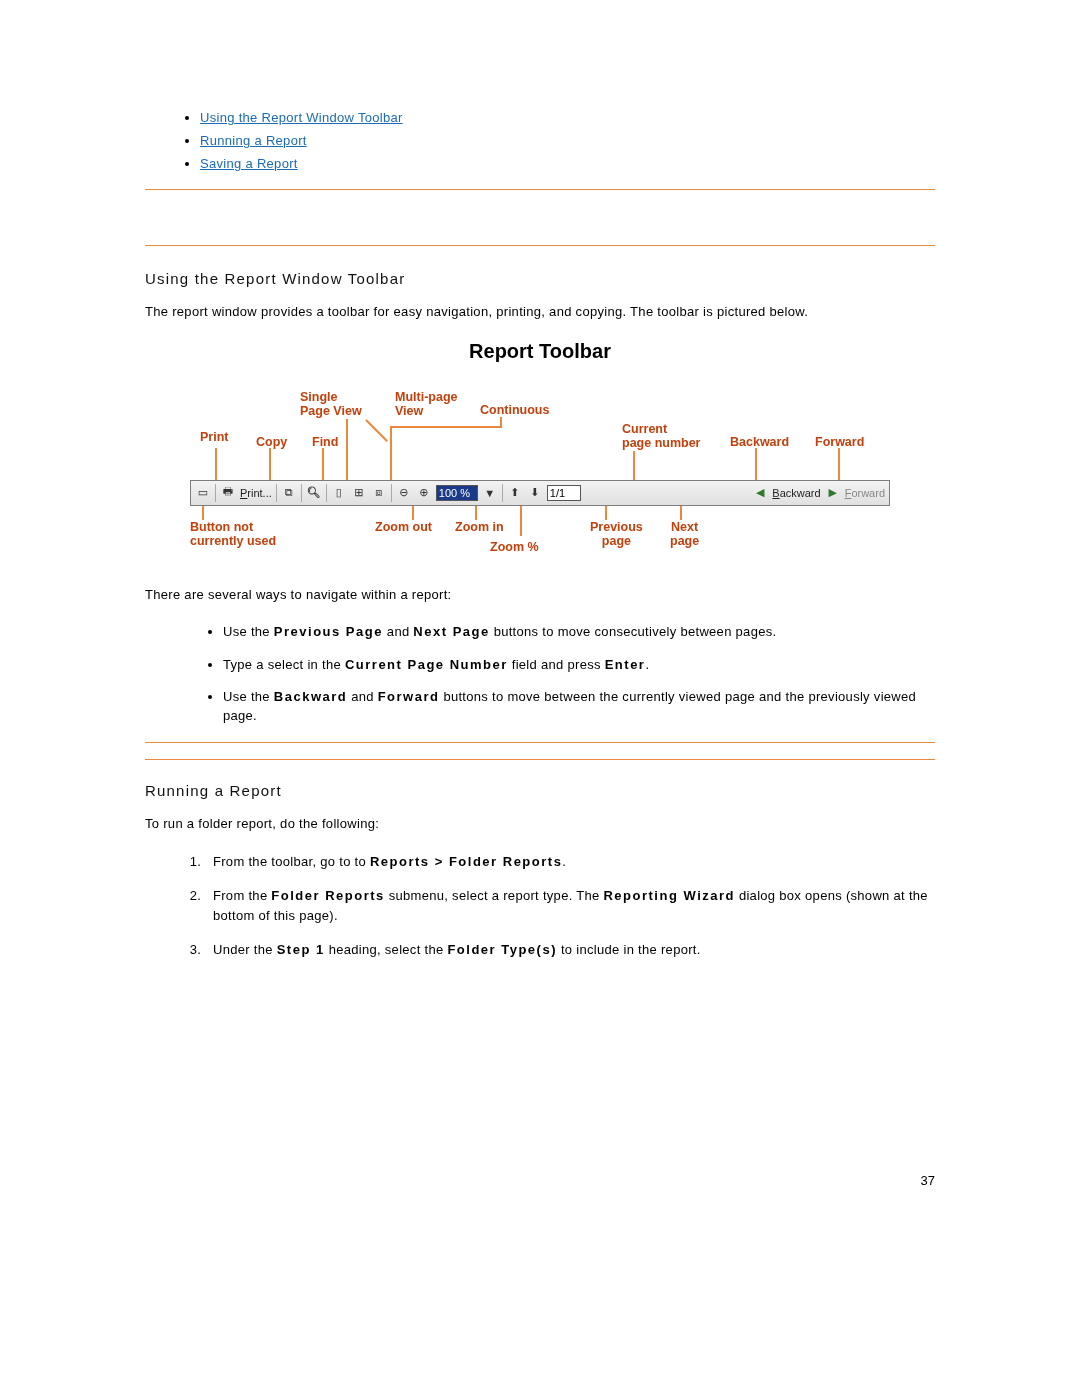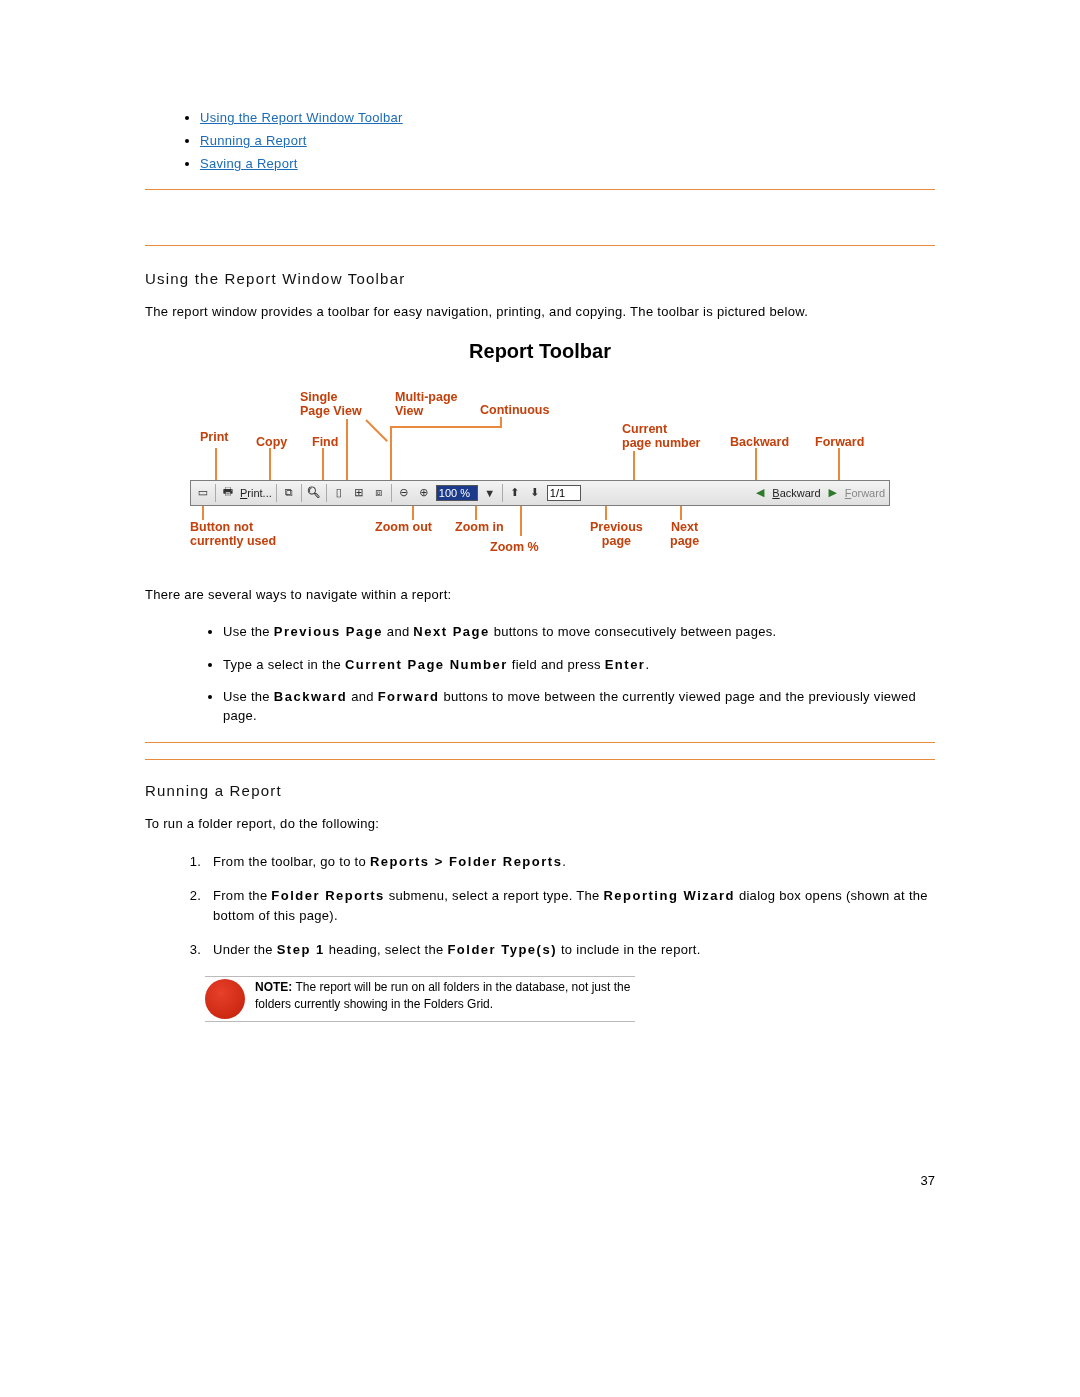--- a/index.html
+++ b/index.html
@@ -287,21 +287,15 @@
       <span>From the toolbar, go to to </span><b class="spaced-bold">Reports &gt; Folder Reports</b><span>.</span>
     </li>
     <li>
       <span>From the </span><b class="spaced-bold">Folder Reports</b><span> submenu, select a report type. The </span><b class="spaced-bold">Reporting Wizard</b><span> dialog box opens (shown at the bottom of this page).</span>
     </li>
     <li>
       <span>Under the </span><b class="spaced-bold">Step 1</b><span> heading, select the </span><b class="spaced-bold">Folder Type(s)</b><span> to include in the report.</span>
     </li>
   </ol>
 
-  <div class="note-box">
-    <div class="red-dot"></div>
-    <div class="note-text">
-      <b>NOTE:</b><span> The report will be run on all folders in the database, not just the folders currently showing in the Folders Grid.</span>
-    </div>
-  </div>
 
   <div class="pagenum">37</div>
 </div>
 
 </body></html>

